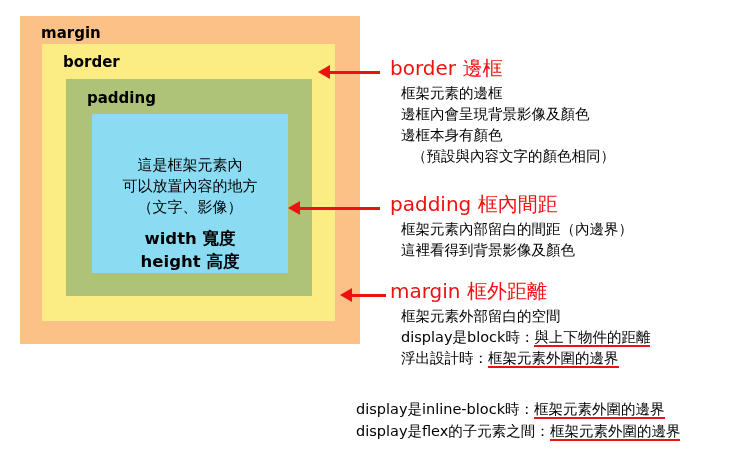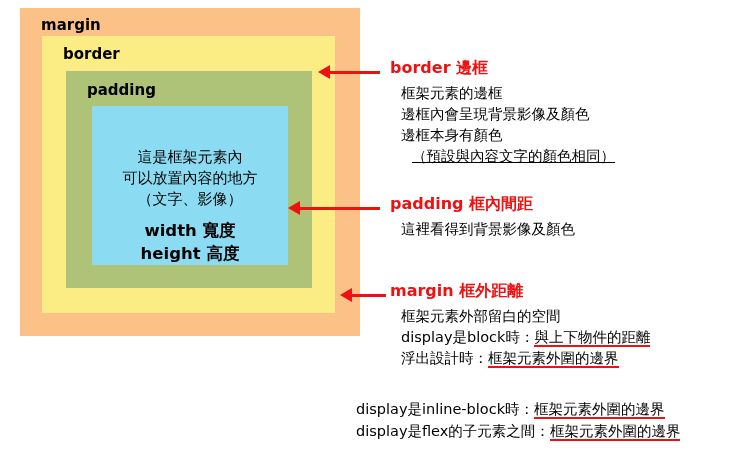--- a/index.html
+++ b/index.html
@@ -13,21 +13,21 @@
     position: relative;
     overflow: hidden;
     font-family: "DejaVu Sans", "Liberation Sans", sans-serif;
     color: #000000;
   }
 
   
   #box-model-diagram {
     position: absolute;
     left: 20px;
-    top: 8px;
+    top: 16px;
     width: 340px;
     height: 328px;
   }
 
   .box-layer {
     position: absolute;
     box-sizing: border-box;
   }
 
   .box-label {
@@ -131,38 +131,38 @@
     position: absolute;
     left: 390px;
     top: 57px;
     width: 360px;
   }
 
   .annotation-block { margin-bottom: 4px; }
 
   .annotation-heading {
     color: #ee1111;
-    font-weight: bold;
-    font-size: 16px;
+    font-weight: normal;
+    font-size: 20px;
     line-height: 22px;
     white-space: nowrap;
   }
 
   .annotation-lines {
     margin-top: 4px;
     padding-left: 11px;
   }
 
   .annotation-line {
     font-size: 14.5px;
     line-height: 21px;
     white-space: nowrap;
     color: #000000;
   }
-  .annotation-line.indent { padding-left: 11px; text-decoration: underline; }
+  .annotation-line.indent { padding-left: 11px; }
 
   .u-red {
     border-bottom: 2px solid #ee1111;
     padding-bottom: 0px;
   }
 
   #annotation-block-border  { position: absolute; left: 0; top: 0; }
   #annotation-block-padding { position: absolute; left: 0; top: 136px; }
   #annotation-block-margin  { position: absolute; left: 0; top: 223px; }
 
@@ -223,20 +223,21 @@
       <div class="annotation-line">框架元素的邊框</div>
       <div class="annotation-line">邊框內會呈現背景影像及顏色</div>
       <div class="annotation-line">邊框本身有顏色</div>
       <div class="annotation-line indent">（預設與內容文字的顏色相同）</div>
     </div>
   </div>
 
   <div class="annotation-block" id="annotation-block-padding">
     <div class="annotation-heading">padding 框內間距</div>
     <div class="annotation-lines">
+      <div class="annotation-line">框架元素內部留白的間距（內邊界）</div>
       <div class="annotation-line">這裡看得到背景影像及顏色</div>
     </div>
   </div>
 
   <div class="annotation-block" id="annotation-block-margin">
     <div class="annotation-heading">margin 框外距離</div>
     <div class="annotation-lines">
       <div class="annotation-line">框架元素外部留白的空間</div>
       <div class="annotation-line"><span>display是block時：</span><span class="u-red">與上下物件的距離</span></div>
       <div class="annotation-line"><span>浮出設計時：</span><span class="u-red">框架元素外圍的邊界</span></div>

